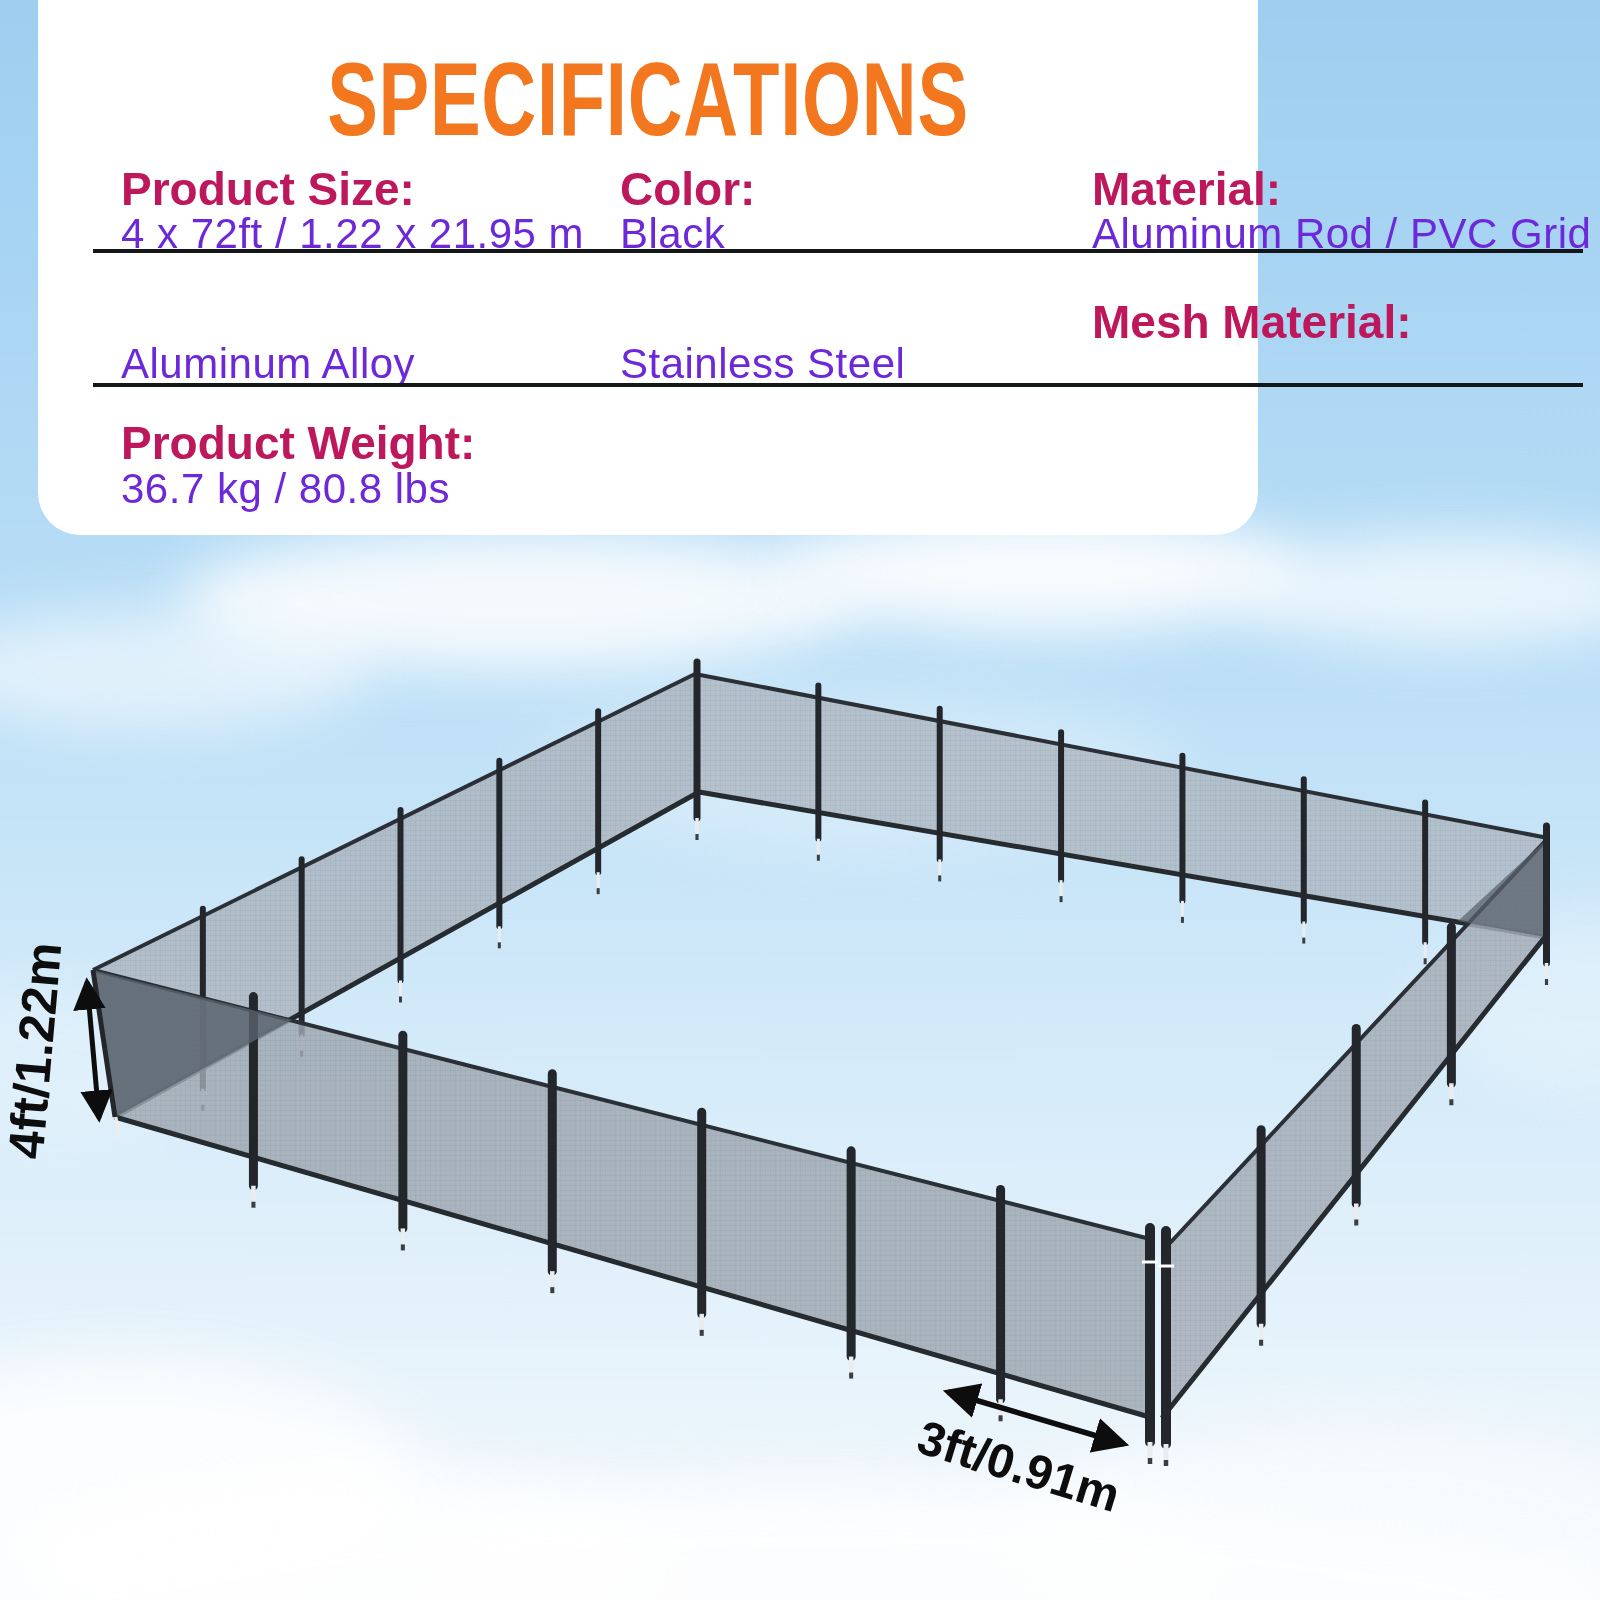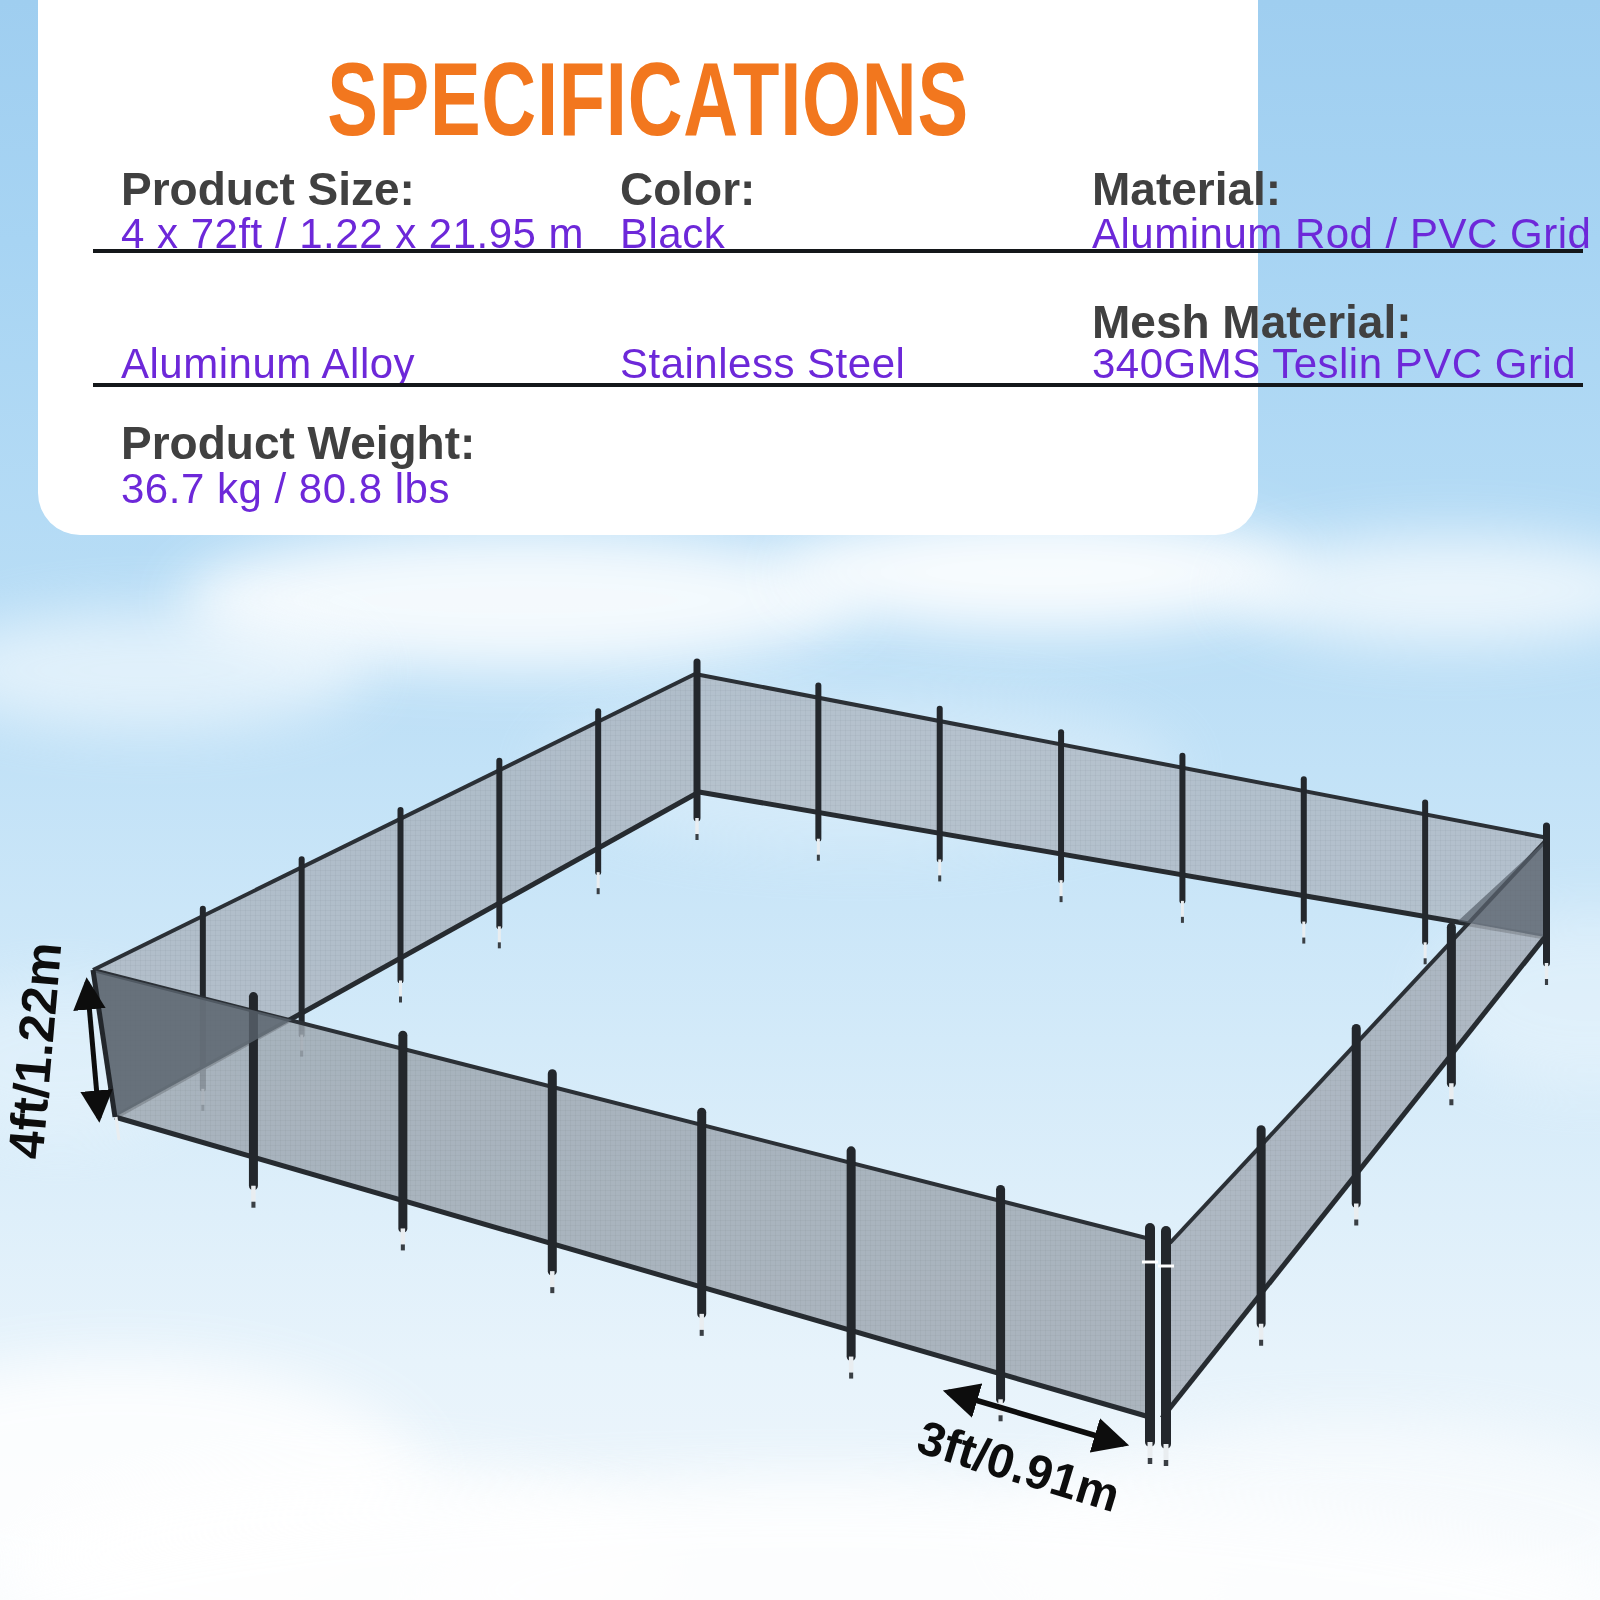--- a/index.html
+++ b/index.html
@@ -5,21 +5,21 @@
   html,body{margin:0;padding:0;width:1600px;height:1600px;overflow:hidden;
     font-family:"Liberation Sans","DejaVu Sans",sans-serif;}
   #stage{position:absolute;left:0;top:0;width:1600px;height:1600px;}
   #scene{position:absolute;left:0;top:0;width:1600px;height:1600px;display:block;}
   
   .panel{position:absolute;left:38px;top:0;width:1220px;height:535px;
     background:#ffffff;border-radius:0 0 42px 42px;}
   .title{position:absolute;left:0;top:46px;width:100%;text-align:center;
     font-size:104px;font-weight:800;color:#F2771E;line-height:1.02;
     transform:scaleX(.73);letter-spacing:1px;white-space:nowrap;}
-  .cell-label{position:absolute;font-size:46px;font-weight:700;color:#404040;
+  .cell-label{position:absolute;font-size:46px;font-weight:700;color:#be185d;
     white-space:nowrap;line-height:1.1;}
   .cell-value{position:absolute;font-size:42px;font-weight:400;color:#6d28d9;
     white-space:nowrap;line-height:1.1;letter-spacing:.5px;}
   .rule{position:absolute;left:55px;width:1490px;height:4px;background:#14171a;}
   .c1{left:83px;} .c2{left:582px;} .c3{left:1054px;}
   .r1l{top:164px;} .r1v{top:211px;}
   .r2l{top:297px;} .r2v{top:341px;}
   .r3l{top:418px;} .r3v{top:466px;}
 </style>
 </head>
@@ -179,20 +179,19 @@
     <div class="cell-label c2 r1l">Color:</div>
     <div class="cell-value c2 r1v">Black</div>
     <div class="cell-label c3 r1l">Material:</div>
     <div class="cell-value c3 r1v">Aluminum Rod / PVC Grid</div>
 
     <div class="rule" style="top:249px"></div>
 
     <div class="cell-value c1 r2v">Aluminum Alloy</div>
     <div class="cell-value c2 r2v">Stainless Steel</div>
     <div class="cell-label c3 r2l">Mesh Material:</div>
-    <div class="cell-value c3 r2v">340GMS Teslin PVC Grid</div>
 
     <div class="rule" style="top:383px"></div>
 
     <div class="cell-label c1 r3l">Product Weight:</div>
     <div class="cell-value c1 r3v">36.7 kg / 80.8 lbs</div>
   </div>
 </div>
 
 </body></html>

